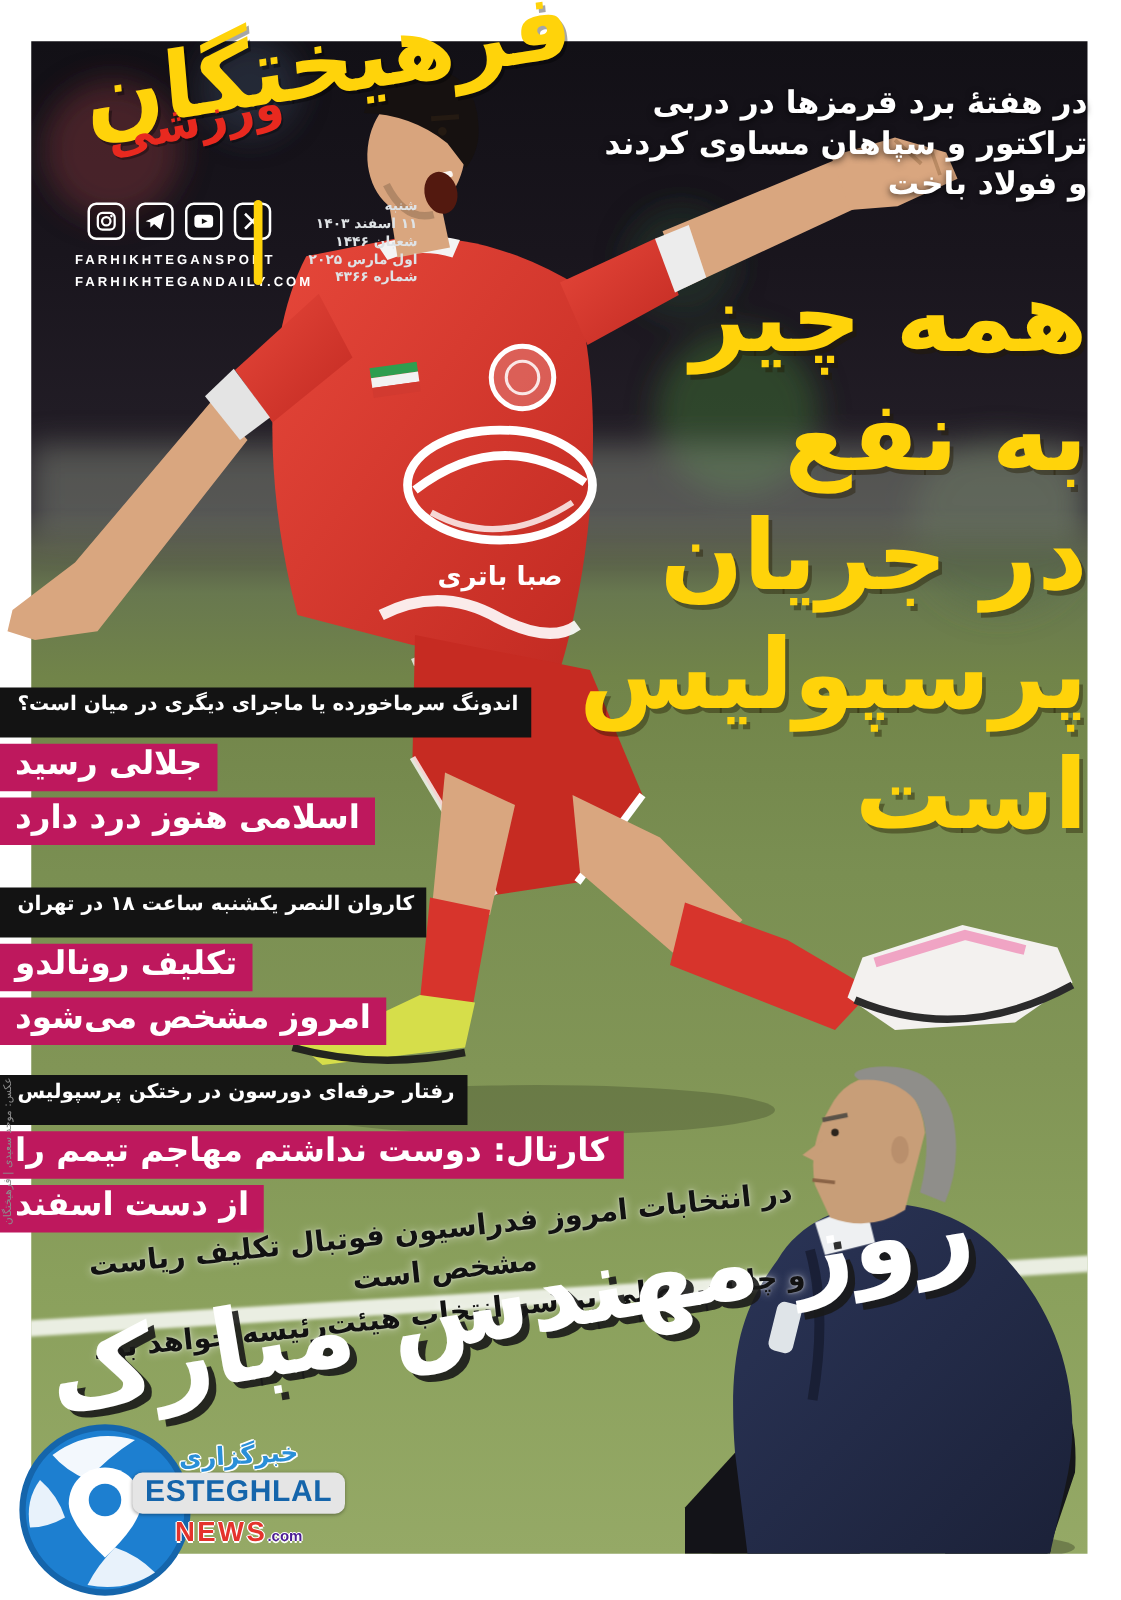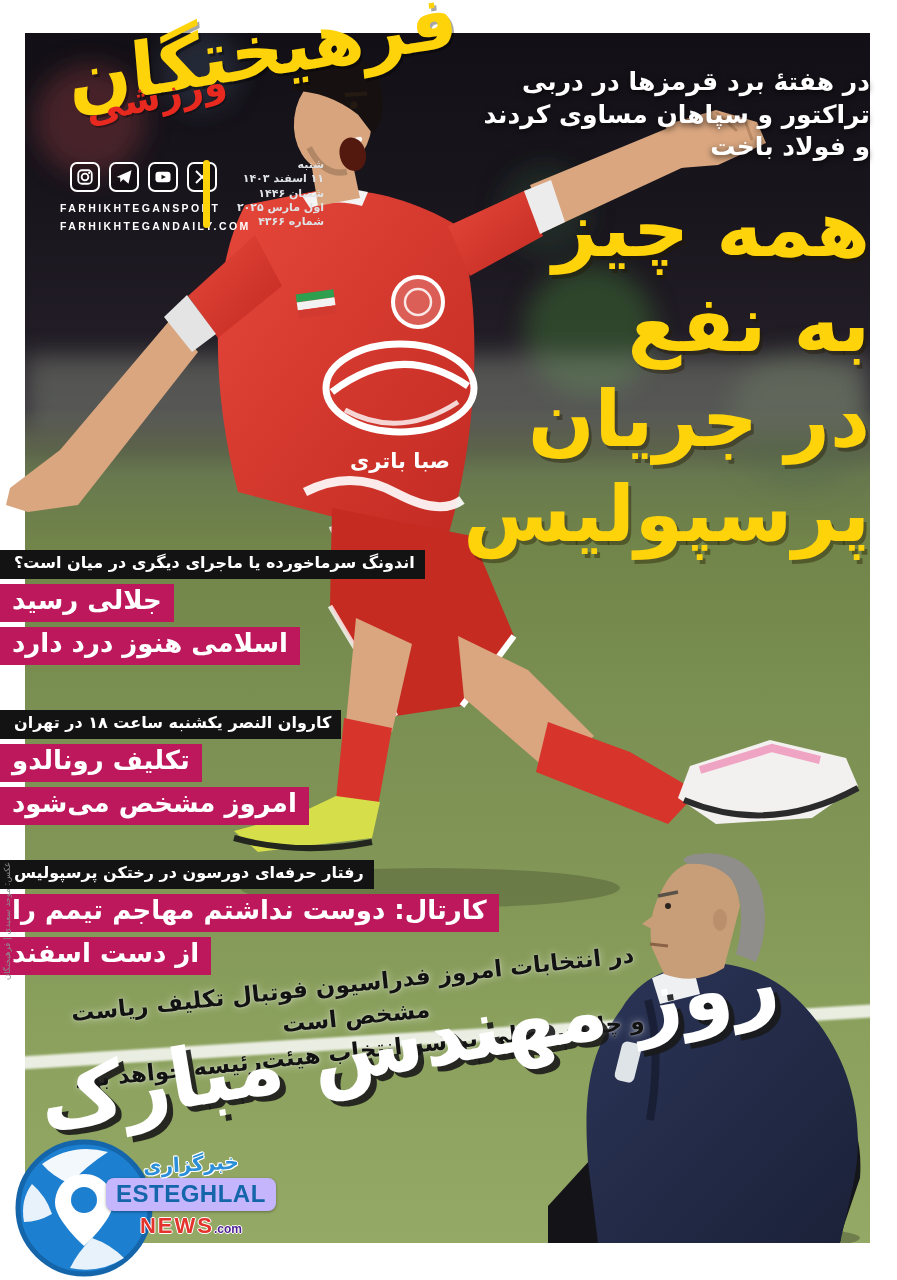--- a/index.html
+++ b/index.html
@@ -24,57 +24,57 @@
       direction:rtl;text-shadow:2px 3px 0 rgba(0,0,0,.35);white-space:nowrap;}
   .logo-sub{position:absolute;left:84px;top:74px;z-index:4;color:#e8291f;font-size:38px;
       font-weight:bold;transform:rotate(-12deg);direction:rtl;text-shadow:1px 2px 0 rgba(0,0,0,.3);}
   .social{position:absolute;left:70px;top:162px;z-index:3;display:flex;gap:9px;}
   .social .ic{width:30px;height:30px;border:2.5px solid #fff;border-radius:7px;box-sizing:border-box;
       display:flex;align-items:center;justify-content:center;background:rgba(0,0,0,.25);}
   .sites{position:absolute;left:60px;top:200px;z-index:3;color:#fff;font-size:10.5px;font-weight:bold;
       letter-spacing:2.4px;line-height:1.7;font-family:"Liberation Sans",sans-serif;white-space:nowrap;}
   .datebar{position:absolute;left:203px;top:160px;width:7px;height:68px;background:#ffd30a;
       border-radius:4px;z-index:3;}
-  .dateblock{position:absolute;left:214px;top:158px;width:110px;z-index:3;direction:rtl;
+  .dateblock{position:absolute;left:224px;top:158px;width:110px;z-index:3;direction:rtl;
       text-align:right;color:#dfe3e6;font-size:11px;line-height:1.3;font-weight:bold;}
 
   
   .topstory{position:absolute;right:27px;top:66px;z-index:3;direction:rtl;text-align:right;
       color:#fff;font-weight:bold;font-size:25px;line-height:1.3;
       text-shadow:0 2px 6px rgba(0,0,0,.7);margin-left:35px;}
-  .mainhead{position:absolute;right:27px;top:182px;z-index:3;direction:rtl;text-align:right;
+  .mainhead{position:absolute;right:27px;top:208px;z-index:3;direction:rtl;text-align:right;
       color:#ffd30a;font-weight:bold;font-size:78px;line-height:1.22;
       text-shadow:3px 4px 0 rgba(35,25,0,.4);}
 
   
   .story{position:absolute;left:0;z-index:4;display:flex;flex-direction:column;
       align-items:flex-start;gap:5px;}
   .kicker{display:inline-block;background:#131313;color:#fff;font-size:16px;font-weight:bold;
-      padding:3px 10px 7px 14px;direction:rtl;white-space:nowrap;}
+      padding:3px 10px 18px 14px;direction:rtl;white-space:nowrap;}
   .bar{display:inline-block;background:#be185d;color:#fff;font-weight:bold;font-size:26px;
       padding:1px 12px 7px;direction:rtl;white-space:nowrap;}
   .story1{top:550px;} .story2{top:710px;} .story3{top:860px;}
 
   
   .lead{position:absolute;left:45px;top:1000px;width:615px;z-index:4;transform:rotate(-6deg);
       transform-origin:left top;direction:rtl;text-align:center;color:#121212;font-size:23px;
       font-weight:bold;line-height:1.45;
       text-shadow:0 0 8px rgba(255,255,255,.55),0 0 2px rgba(255,255,255,.65);}
   .bighead{position:absolute;left:32px;top:1056px;z-index:4;transform:rotate(-9.5deg);
       transform-origin:left top;direction:rtl;color:#fff;font-size:82px;font-weight:bold;
       white-space:nowrap;text-shadow:5px 6px 0 rgba(25,25,25,.9);}
 
   
   .wm{position:absolute;left:12px;top:1136px;z-index:5;width:240px;height:142px;}
   .wm-ball{position:absolute;left:0;top:0;}
   .wm-text{position:absolute;left:94px;top:16px;display:flex;flex-direction:column;
       align-items:center;gap:2px;}
   .wm-agency{color:#2a8fd8;font-size:20px;font-weight:bold;direction:rtl;transform:rotate(-3deg);
       text-shadow:-1px 0 #fff,1px 0 #fff,0 -1px #fff,0 1px #fff,1px 1px #fff,-1px -1px #fff;}
-  .wm-brand{background:#c4b5fd;border-radius:8px;padding:2px 10px 3px;color:#1565ab;font-weight:bold;
+  .wm-brand{background:#e5e5e5;border-radius:8px;padding:2px 10px 3px;color:#1565ab;font-weight:bold;
       font-size:24px;letter-spacing:.5px;box-shadow:0 1px 3px rgba(0,0,0,.35);
       font-family:"Liberation Sans",sans-serif;}
   .wm-news{font-family:"Liberation Sans",sans-serif;font-weight:bold;font-size:22px;
       letter-spacing:2px;color:#e4332c;
       text-shadow:-1px 0 #fff,1px 0 #fff,0 -1px #fff,0 1px #fff;}
   .wm-news .tld{font-size:12px;color:#4c1d95;letter-spacing:0;}
 
   .credit{position:absolute;left:2px;top:862px;z-index:4;writing-mode:vertical-rl;
       transform:rotate(180deg);font-size:8.5px;color:#8d8d8d;letter-spacing:1px;direction:rtl;}
 </style>
@@ -244,20 +244,21 @@
     <div>در هفتهٔ برد قرمزها در دربی</div>
     <div>تراکتور و سپاهان مساوی کردند</div>
     <div>و فولاد باخت</div>
   </div>
 
   <div class="mainhead">
     <div>همه چیز</div>
     <div>به نفع</div>
     <div>در جریان</div>
     <div>پرسپولیس</div>
+    <div>است</div>
   </div>
 
   <div class="story story1">
     <span class="kicker">اندونگ سرماخورده یا ماجرای دیگری در میان است؟</span>
     <span class="bar">جلالی رسید</span>
     <span class="bar">اسلامی هنوز درد دارد</span>
   </div>
   <div class="story story2">
     <span class="kicker">کاروان النصر یکشنبه ساعت ۱۸ در تهران</span>
     <span class="bar">تکلیف رونالدو</span>

